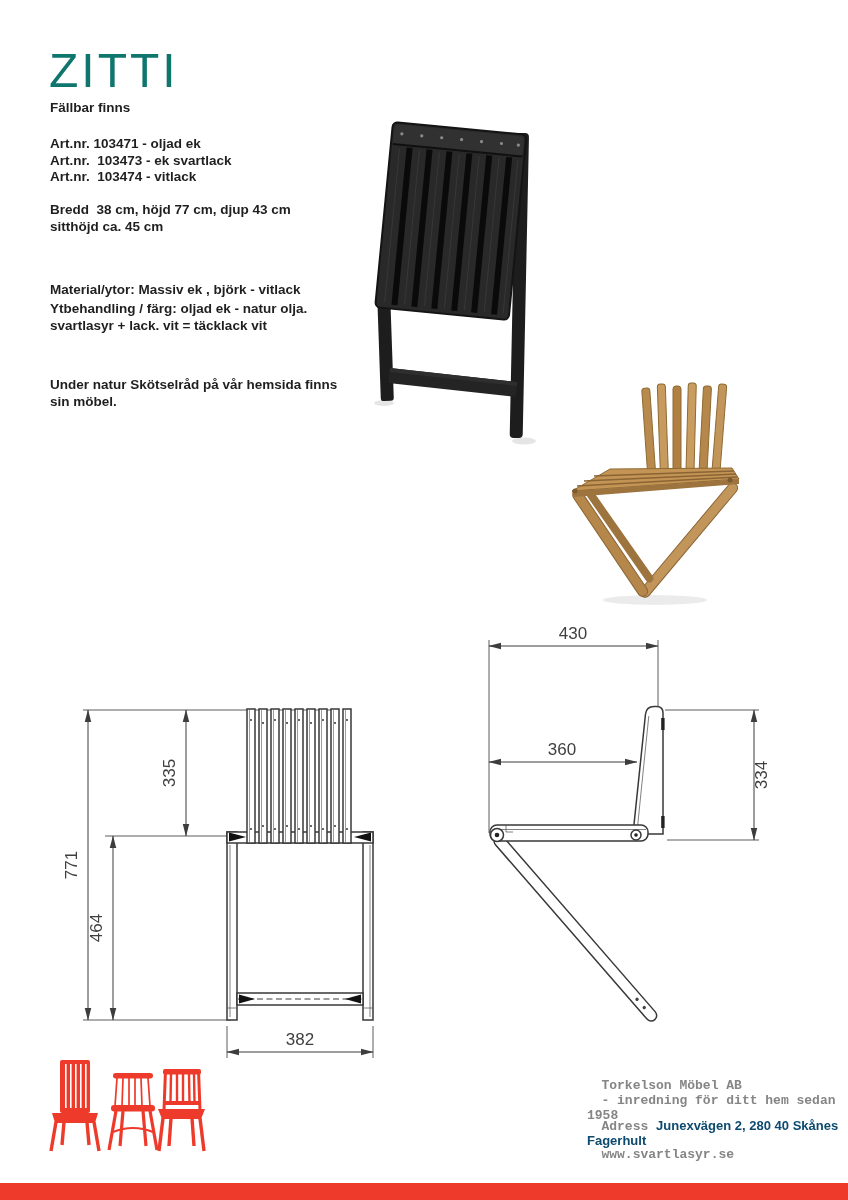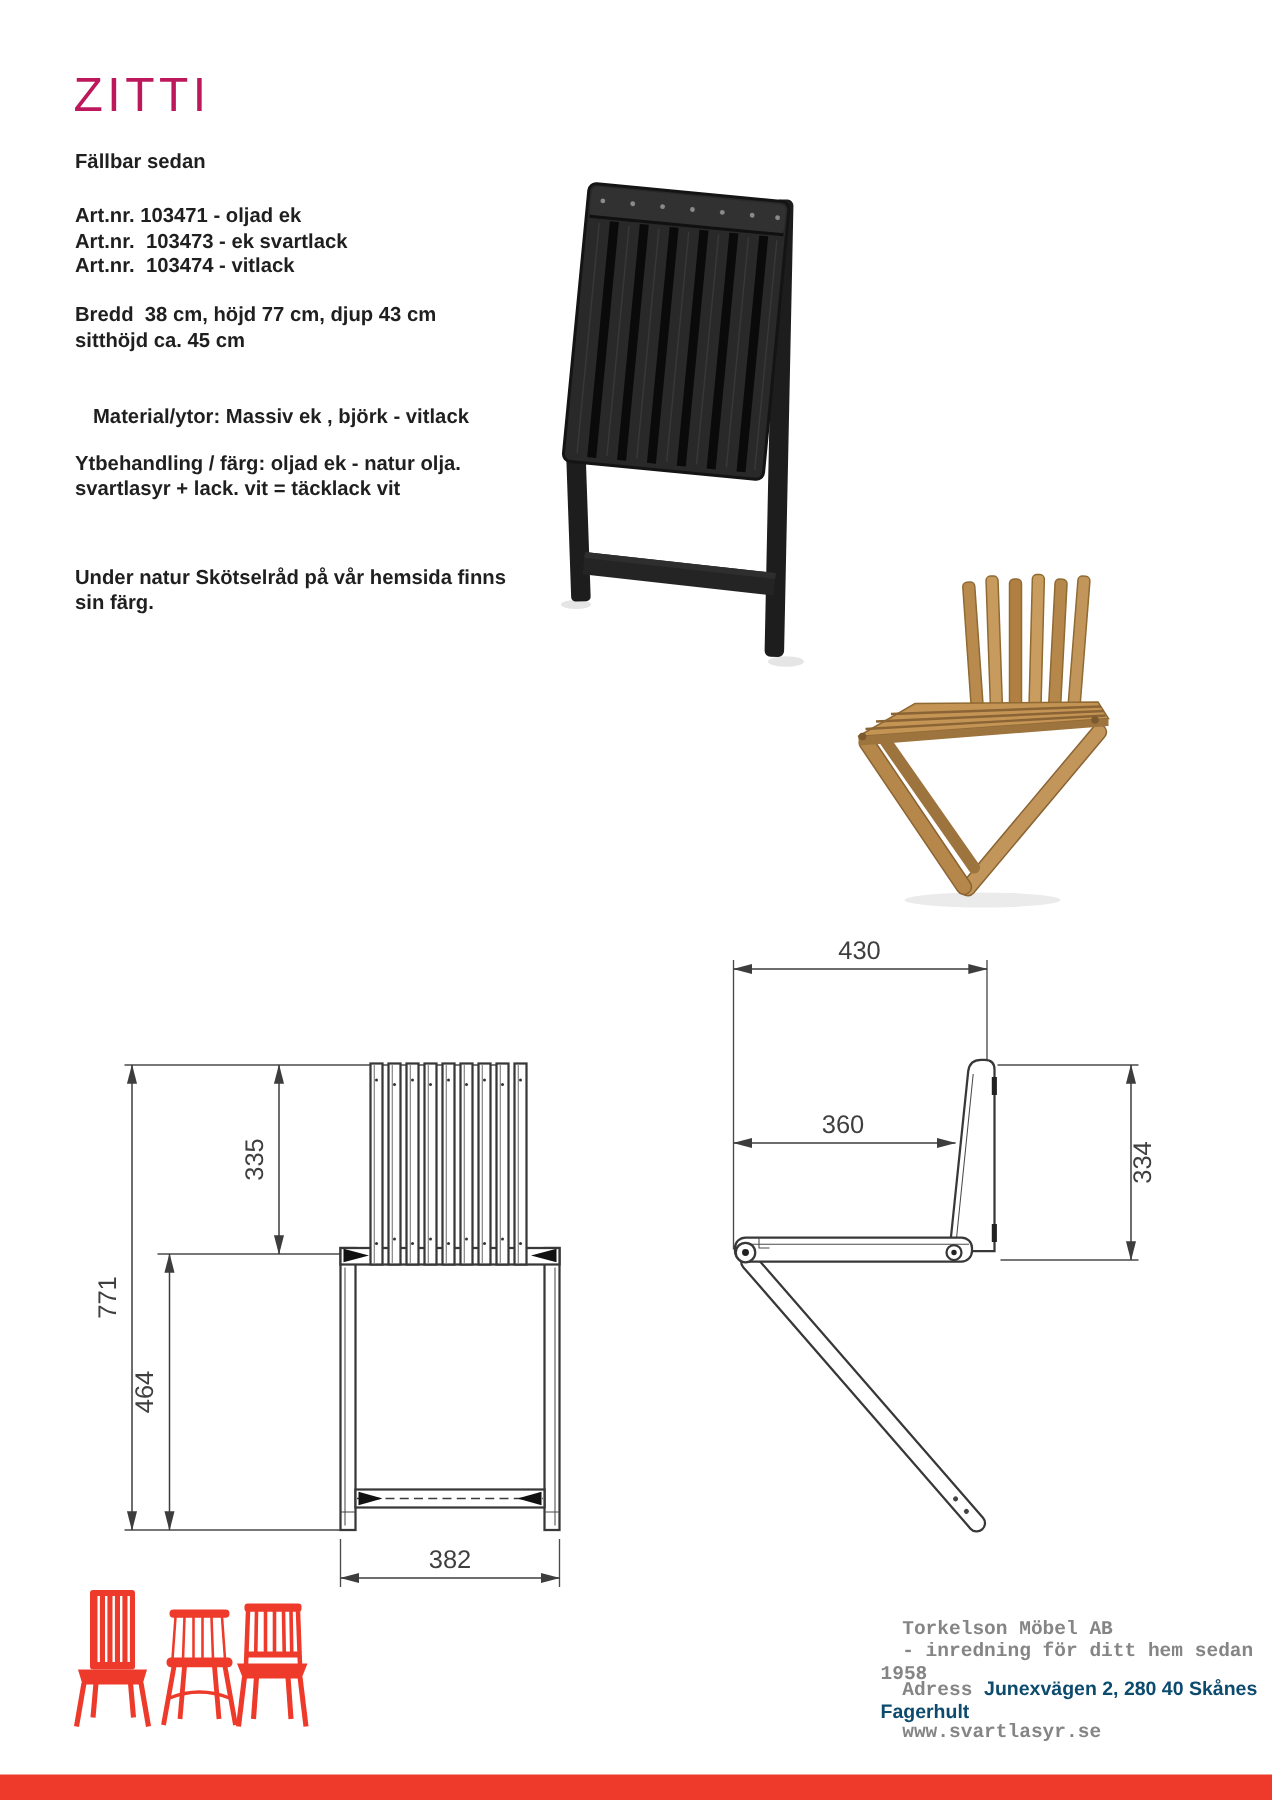--- a/index.html
+++ b/index.html
@@ -1,59 +1,59 @@
 <!DOCTYPE html>
 <html><head>
 <meta charset="utf-8">
 <style>
   html,body{margin:0;padding:0;background:#ffffff;}
   .page{position:relative;width:848px;height:1200px;background:#ffffff;overflow:hidden;
         font-family:"Liberation Sans",sans-serif;color:#1f1f1f;margin:0 auto;}
   .abs{position:absolute;}
-  .title{font-size:32px;font-weight:300;letter-spacing:3px;color:#be185d;line-height:1;}
+  .title{font-size:48px;font-weight:300;letter-spacing:3px;color:#0f766e;line-height:1;}
   .body-line{font-size:13.5px;font-weight:700;color:#1f1f1f;white-space:pre-wrap;line-height:16.5px;}
   .dimtext{font-size:17px;fill:#3f3f3f;font-family:"Liberation Sans",sans-serif;}
   .dim{stroke:#3d3d3d;stroke-width:1;fill:none;}
   .ext{stroke:#4a4a4a;stroke-width:0.9;fill:none;}
   .obj{stroke:#383838;stroke-width:1.5;fill:#ffffff;}
   .obj-thin{stroke:#4a4a4a;stroke-width:0.7;fill:none;}
   .footer-line{font-size:13px;line-height:14px;white-space:pre-wrap;}
   .f-bold{font-weight:700;color:#858585;font-family:Liberation Mono, monospace;}
   .f-reg{font-weight:700;color:#0c4a6e;}
   .redbar{background:#ee3a2a;}
 </style>
 </head>
 <body>
 
 <div class="page">
 
   <div class="abs title" style="left:49px;top:47px;">ZITTI</div>
-  <div class="abs body-line" style="left:50px;top:100px;">Fällbar sedan</div>
+  <div class="abs body-line" style="left:50px;top:100px;">Fällbar finns</div>
 
   <div class="abs" style="left:50px;top:136px;">
     <div class="body-line">Art.nr. 103471 - oljad ek</div>
     <div class="body-line">Art.nr.  103473 - ek svartlack</div>
     <div class="body-line">Art.nr.  103474 - vitlack</div>
   </div>
 
   <div class="abs" style="left:50px;top:202px;">
     <div class="body-line">Bredd  38 cm, höjd 77 cm, djup 43 cm</div>
     <div class="body-line">sitthöjd ca. 45 cm</div>
   </div>
 
-  <div class="abs body-line" style="left:50px;top:270px;margin-left:12px;">Material/ytor: Massiv ek , björk - vitlack</div>
+  <div class="abs body-line" style="left:50px;top:282px;">Material/ytor: Massiv ek , björk - vitlack</div>
 
   <div class="abs" style="left:50px;top:301px;">
     <div class="body-line">Ytbehandling / färg: oljad ek - natur olja.</div>
     <div class="body-line">svartlasyr + lack. vit = täcklack vit</div>
   </div>
 
   <div class="abs" style="left:50px;top:377px;">
     <div class="body-line">Under natur Skötselråd på vår hemsida finns</div>
-    <div class="body-line">sin färg.</div>
+    <div class="body-line">sin möbel.</div>
   </div>
 
   <svg class="abs" style="left:360px;top:105px;" width="190" height="345" viewBox="0 0 190 345">
 
     <g>
       <rect x="156" y="28" width="13" height="305" rx="4" fill="#1d1d1d" transform="rotate(1.2 162 30)"></rect>
       <ellipse cx="164" cy="336" rx="12" ry="3.5" fill="rgba(0,0,0,0.10)"></ellipse>
     </g>
 
     <g>

